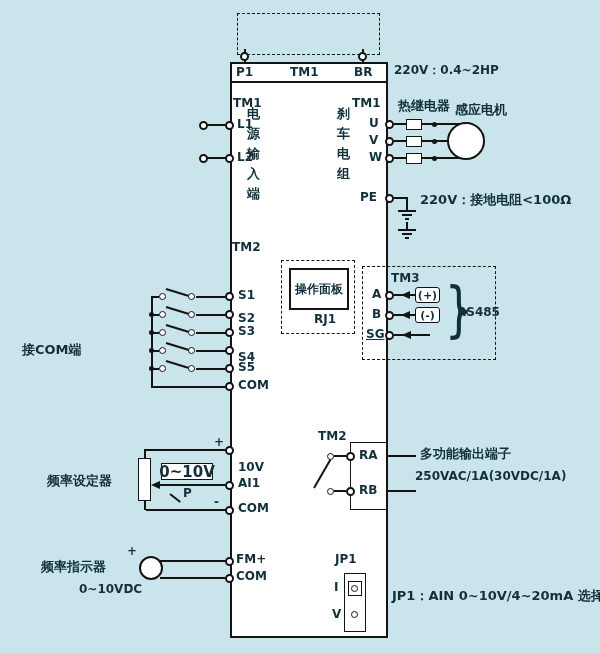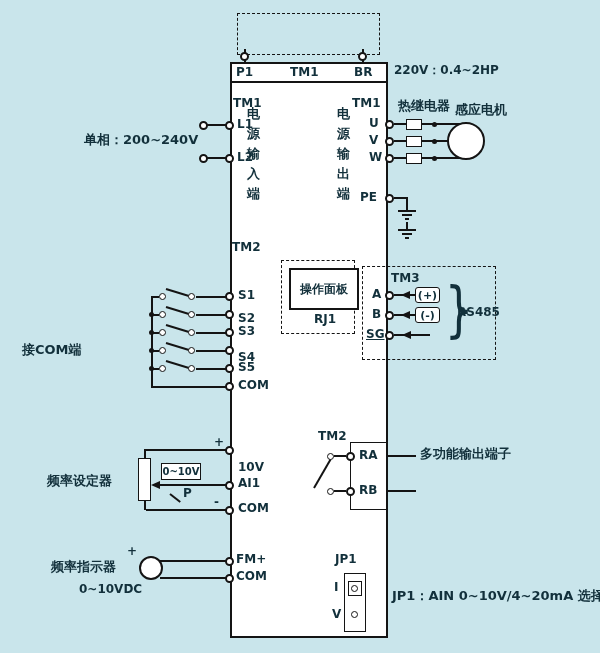--- a/index.html
+++ b/index.html
@@ -44,24 +44,23 @@
 
   <div class="lbl" style="left:233px;top:97px">TM1</div>
   <div class="term" style="left:199px;top:121px"></div>
   <div class="h" style="left:207px;top:124px;width:20px"></div>
   <div class="term" style="left:225px;top:121px"></div>
   <div class="lbl" style="left:237px;top:118px">L1</div>
   <div class="term" style="left:199px;top:154px"></div>
   <div class="h" style="left:207px;top:157px;width:20px"></div>
   <div class="term" style="left:225px;top:154px"></div>
   <div class="lbl" style="left:237px;top:151px">L2</div>
-  <div class="cn" style="left:84px;top:133px">单相：200~240V</div>
   <div class="vtext" style="left:247px;top:104px">电源输入端</div>
 
-  <div class="vtext" style="left:337px;top:104px">电源输出端</div>
+  <div class="vtext" style="left:337px;top:104px">刹车电组</div>
   <div class="lbl" style="left:352px;top:97px">TM1</div>
   <div class="cn" style="left:398px;top:99px">热继电器</div>
   <div class="cn" style="left:455px;top:103px">感应电机</div>
 
   <div class="lbl" style="left:369px;top:117px">U</div>
   <div class="term" style="left:385px;top:120px"></div>
   <div class="h" style="left:394px;top:123px;width:14px"></div>
   <div class="h" style="left:422px;top:123px;width:40px"></div>
 
   <div class="lbl" style="left:369px;top:134px">V</div>
@@ -86,20 +85,21 @@
   <div class="term" style="left:385px;top:194px"></div>
   <div class="h" style="left:394px;top:197px;width:14px"></div>
   <div class="v" style="left:406px;top:197px;height:14px"></div>
   <div class="h" style="left:398px;top:210px;width:18px"></div>
   <div class="h" style="left:402px;top:214px;width:10px"></div>
   <div class="h" style="left:405px;top:218px;width:4px"></div>
   <div class="v" style="left:406px;top:222px;height:8px"></div>
   <div class="h" style="left:398px;top:229px;width:18px"></div>
   <div class="h" style="left:402px;top:233px;width:10px"></div>
   <div class="h" style="left:405px;top:237px;width:4px"></div>
+  <div class="cn" style="left:420px;top:193px">220V：接地电阻&lt;100Ω</div>
 
   <div class="lbl" style="left:232px;top:241px">TM2</div>
 
   <div class="h" style="left:152px;top:296px;width:7px"></div>
   <div class="cc" style="left:159px;top:293px"></div>
   <div class="lever" style="left:166px;top:288px;width:24px;transform:rotate(17deg)"></div>
   <div class="cc" style="left:188px;top:293px"></div>
   <div class="h" style="left:196px;top:296px;width:30px"></div>
   <div class="term" style="left:225px;top:292px"></div>
   <div class="lbl" style="left:238px;top:289px">S1</div>
@@ -142,21 +142,21 @@
 
   <div class="v" style="left:151px;top:296px;height:92px"></div>
   <div class="dot" style="left:149px;top:312px"></div>
   <div class="dot" style="left:149px;top:330px"></div>
   <div class="dot" style="left:149px;top:348px"></div>
   <div class="dot" style="left:149px;top:366px"></div>
 
   <div class="cn" style="left:22px;top:343px">接COM端</div>
 
   <div class="dashed" style="left:281px;top:260px;width:72px;height:72px"></div>
-  <div class="sbox center" style="left:289px;top:268px;width:70px;height:42px;font-size:12px;font-weight:bold">操作面板</div>
+  <div class="sbox center" style="left:289px;top:268px;width:60px;height:42px;font-size:12px;font-weight:bold">操作面板</div>
   <div class="lbl" style="left:314px;top:313px">RJ1</div>
 
   <div class="dashed" style="left:362px;top:266px;width:132px;height:92px"></div>
   <div class="lbl" style="left:391px;top:272px">TM3</div>
 
   <div class="lbl" style="left:372px;top:288px">A</div>
   <div class="term" style="left:385px;top:291px"></div>
   <div class="h" style="left:394px;top:294px;width:22px"></div>
   <div class="arrL" style="left:401px;top:291px"></div>
   <div class="badge" style="left:415px;top:287px;width:25px;height:16px">(+)</div>
@@ -175,21 +175,21 @@
   <div class="brace" style="left:440px;top:281px">}</div>
   <div class="lbl" style="left:457px;top:306px">RS485</div>
 
   <div class="lbl" style="left:214px;top:436px">+</div>
   <div class="lbl" style="left:238px;top:461px">10V</div>
   <div class="term" style="left:225px;top:446px"></div>
   <div class="h" style="left:146px;top:449px;width:80px"></div>
   <div class="v" style="left:144px;top:449px;height:10px"></div>
 
   <div class="obox" style="left:138px;top:458px;width:13px;height:43px"></div>
-  <div class="obox center" style="left:161px;top:463px;width:40px;height:17px;font-size:10px;font-weight:bold">0~10V</div>
+  <div class="obox center" style="left:161px;top:463px;width:52px;height:17px;font-size:15px;font-weight:bold">0~10V</div>
 
   <div class="lbl" style="left:238px;top:477px">AI1</div>
   <div class="term" style="left:225px;top:481px"></div>
   <div class="h" style="left:158px;top:484px;width:68px"></div>
   <div class="arrL" style="left:151px;top:481px"></div>
   <div class="lbl" style="left:183px;top:487px">P</div>
   <div class="lever" style="left:170px;top:493px;width:13px;transform:rotate(38deg)"></div>
 
   <div class="lbl" style="left:238px;top:502px">COM</div>
   <div class="term" style="left:225px;top:506px"></div>
@@ -205,31 +205,32 @@
   <div class="lbl" style="left:359px;top:484px">RB</div>
   <div class="term" style="left:346px;top:487px"></div>
   <div class="h" style="left:334px;top:455px;width:12px"></div>
   <div class="h" style="left:334px;top:490px;width:12px"></div>
   <div class="cc" style="left:327px;top:453px"></div>
   <div class="cc" style="left:327px;top:488px"></div>
   <div class="lever" style="left:314px;top:487px;width:33px;transform:rotate(-60deg)"></div>
   <div class="h" style="left:388px;top:455px;width:28px"></div>
   <div class="h" style="left:388px;top:490px;width:28px"></div>
   <div class="cn" style="left:420px;top:447px">多功能输出端子</div>
+  <div class="lbl" style="left:415px;top:470px">250VAC/1A(30VDC/1A)</div>
 
   <div class="lbl" style="left:236px;top:553px">FM+</div>
   <div class="term" style="left:225px;top:557px"></div>
   <div class="h" style="left:160px;top:560px;width:66px"></div>
   <div class="lbl" style="left:236px;top:570px">COM</div>
   <div class="term" style="left:225px;top:574px"></div>
   <div class="h" style="left:160px;top:577px;width:66px"></div>
   <div class="sbox" style="left:139px;top:556px;width:24px;height:24px;border-radius:50%"></div>
   <div class="lbl" style="left:127px;top:545px">+</div>
   <div class="lbl" style="left:127px;top:579px">-</div>
-  <div class="cn" style="left:51px;top:560px">频率指示器</div>
+  <div class="cn" style="left:41px;top:560px">频率指示器</div>
   <div class="lbl" style="left:79px;top:583px">0~10VDC</div>
 
   <div class="lbl" style="left:335px;top:553px">JP1</div>
   <div class="obox" style="left:344px;top:573px;width:22px;height:59px"></div>
   <div class="obox" style="left:348px;top:581px;width:14px;height:15px"></div>
   <div class="cc" style="left:351px;top:585px"></div>
   <div class="cc" style="left:351px;top:611px"></div>
   <div class="lbl" style="left:334px;top:581px">I</div>
   <div class="lbl" style="left:332px;top:608px">V</div>
   <div class="cn" style="left:392px;top:589px">JP1：AIN 0~10V/4~20mA 选择</div>

